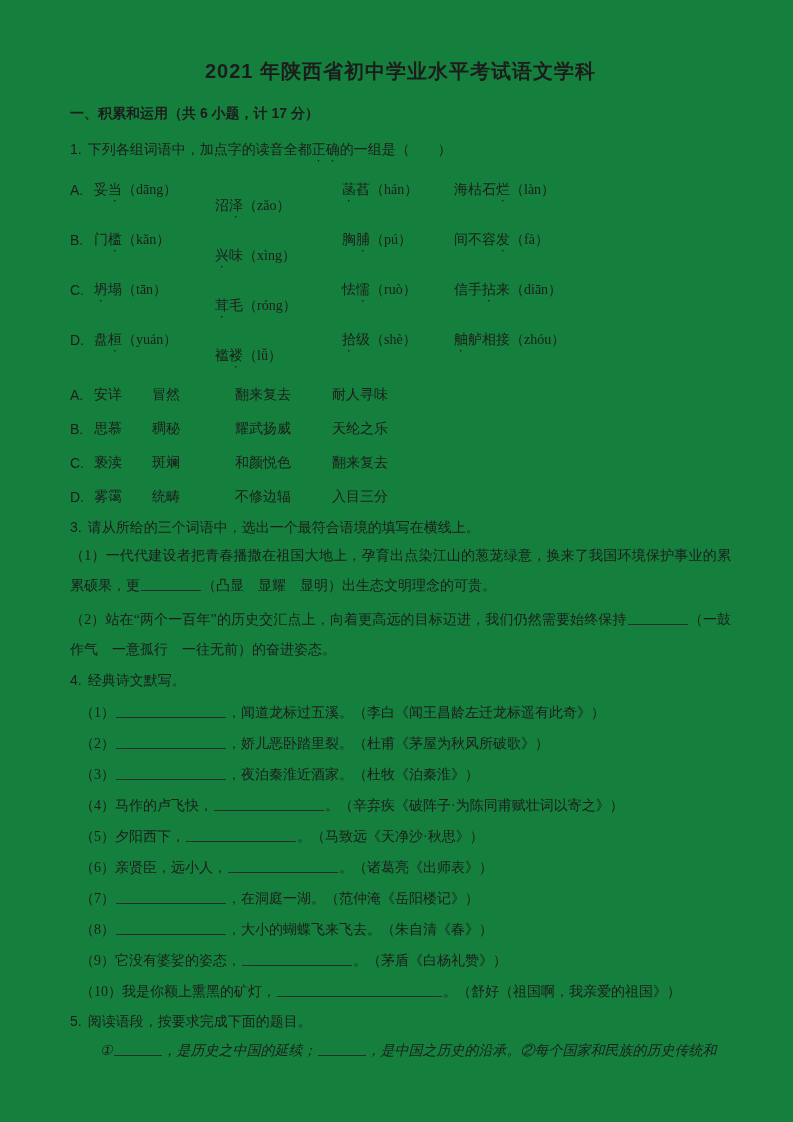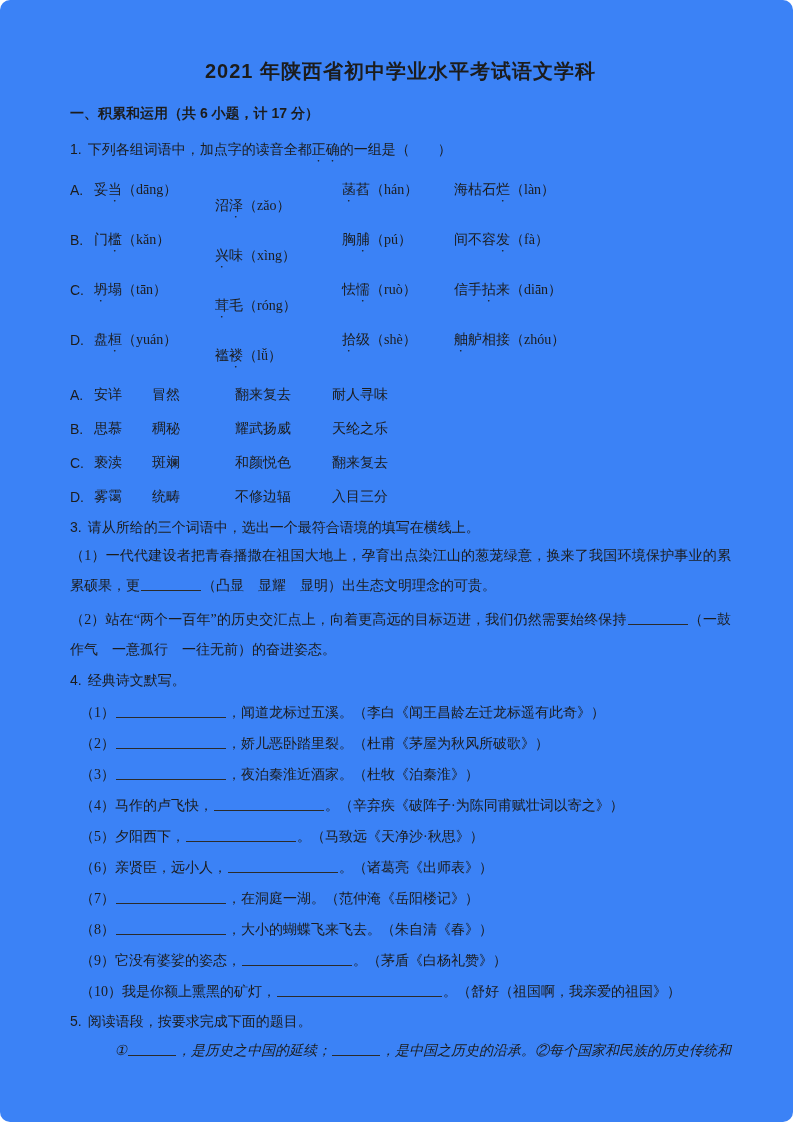--- a/index.html
+++ b/index.html
@@ -1,25 +1,24 @@
 <!DOCTYPE html>
 <html><head>
 <meta charset="utf-8">
 <style>
   html,body { margin:0; padding:0; background:#ffffff; }
   .page {
     position:relative;
     width:793px; height:1122px;
     box-sizing:border-box;
     padding:57px 62px 0 70px;
-    background:#3b82f6;
+    background:#15803d;
     color:#1c1c1c;
     font-family:"Liberation Serif","DejaVu Serif",serif;
     font-size:14px;
-    border-radius:10px;
   }
   .title {
     margin:0; text-align:center;
     font-family:"Liberation Sans","DejaVu Sans",sans-serif;
     font-size:20px; line-height:28px; font-weight:bold;
     letter-spacing:1px;
   }
   .sec {
     margin:16px 0 0 0;
     font-family:"Liberation Sans","DejaVu Sans",sans-serif;
@@ -57,21 +56,21 @@
     -webkit-text-emphasis-position:under left;
     text-emphasis:filled dot;
     text-emphasis-position:under left;
   }
   .q3p { margin:2px 0 0 0; line-height:30px; text-align:justify; }
   .q3p.second { margin-top:4px; }
   .q4line { margin-top:11px; line-height:20px; padding-left:10px; }
   .q4line.first { }
   .q5p {
     margin-top:6px; line-height:24px;
-    font-style:italic; text-indent:30px;text-align:right;
+    font-style:italic; text-indent:30px;
   }
   .blank {
     display:inline-block;
     border-bottom:1px solid #2b2b2b;
     height:13px; vertical-align:-1px;
     margin:0 1px;
   }
   .w48 { width:48px; }
   .w60 { width:60px; }
   .w110 { width:110px; }

